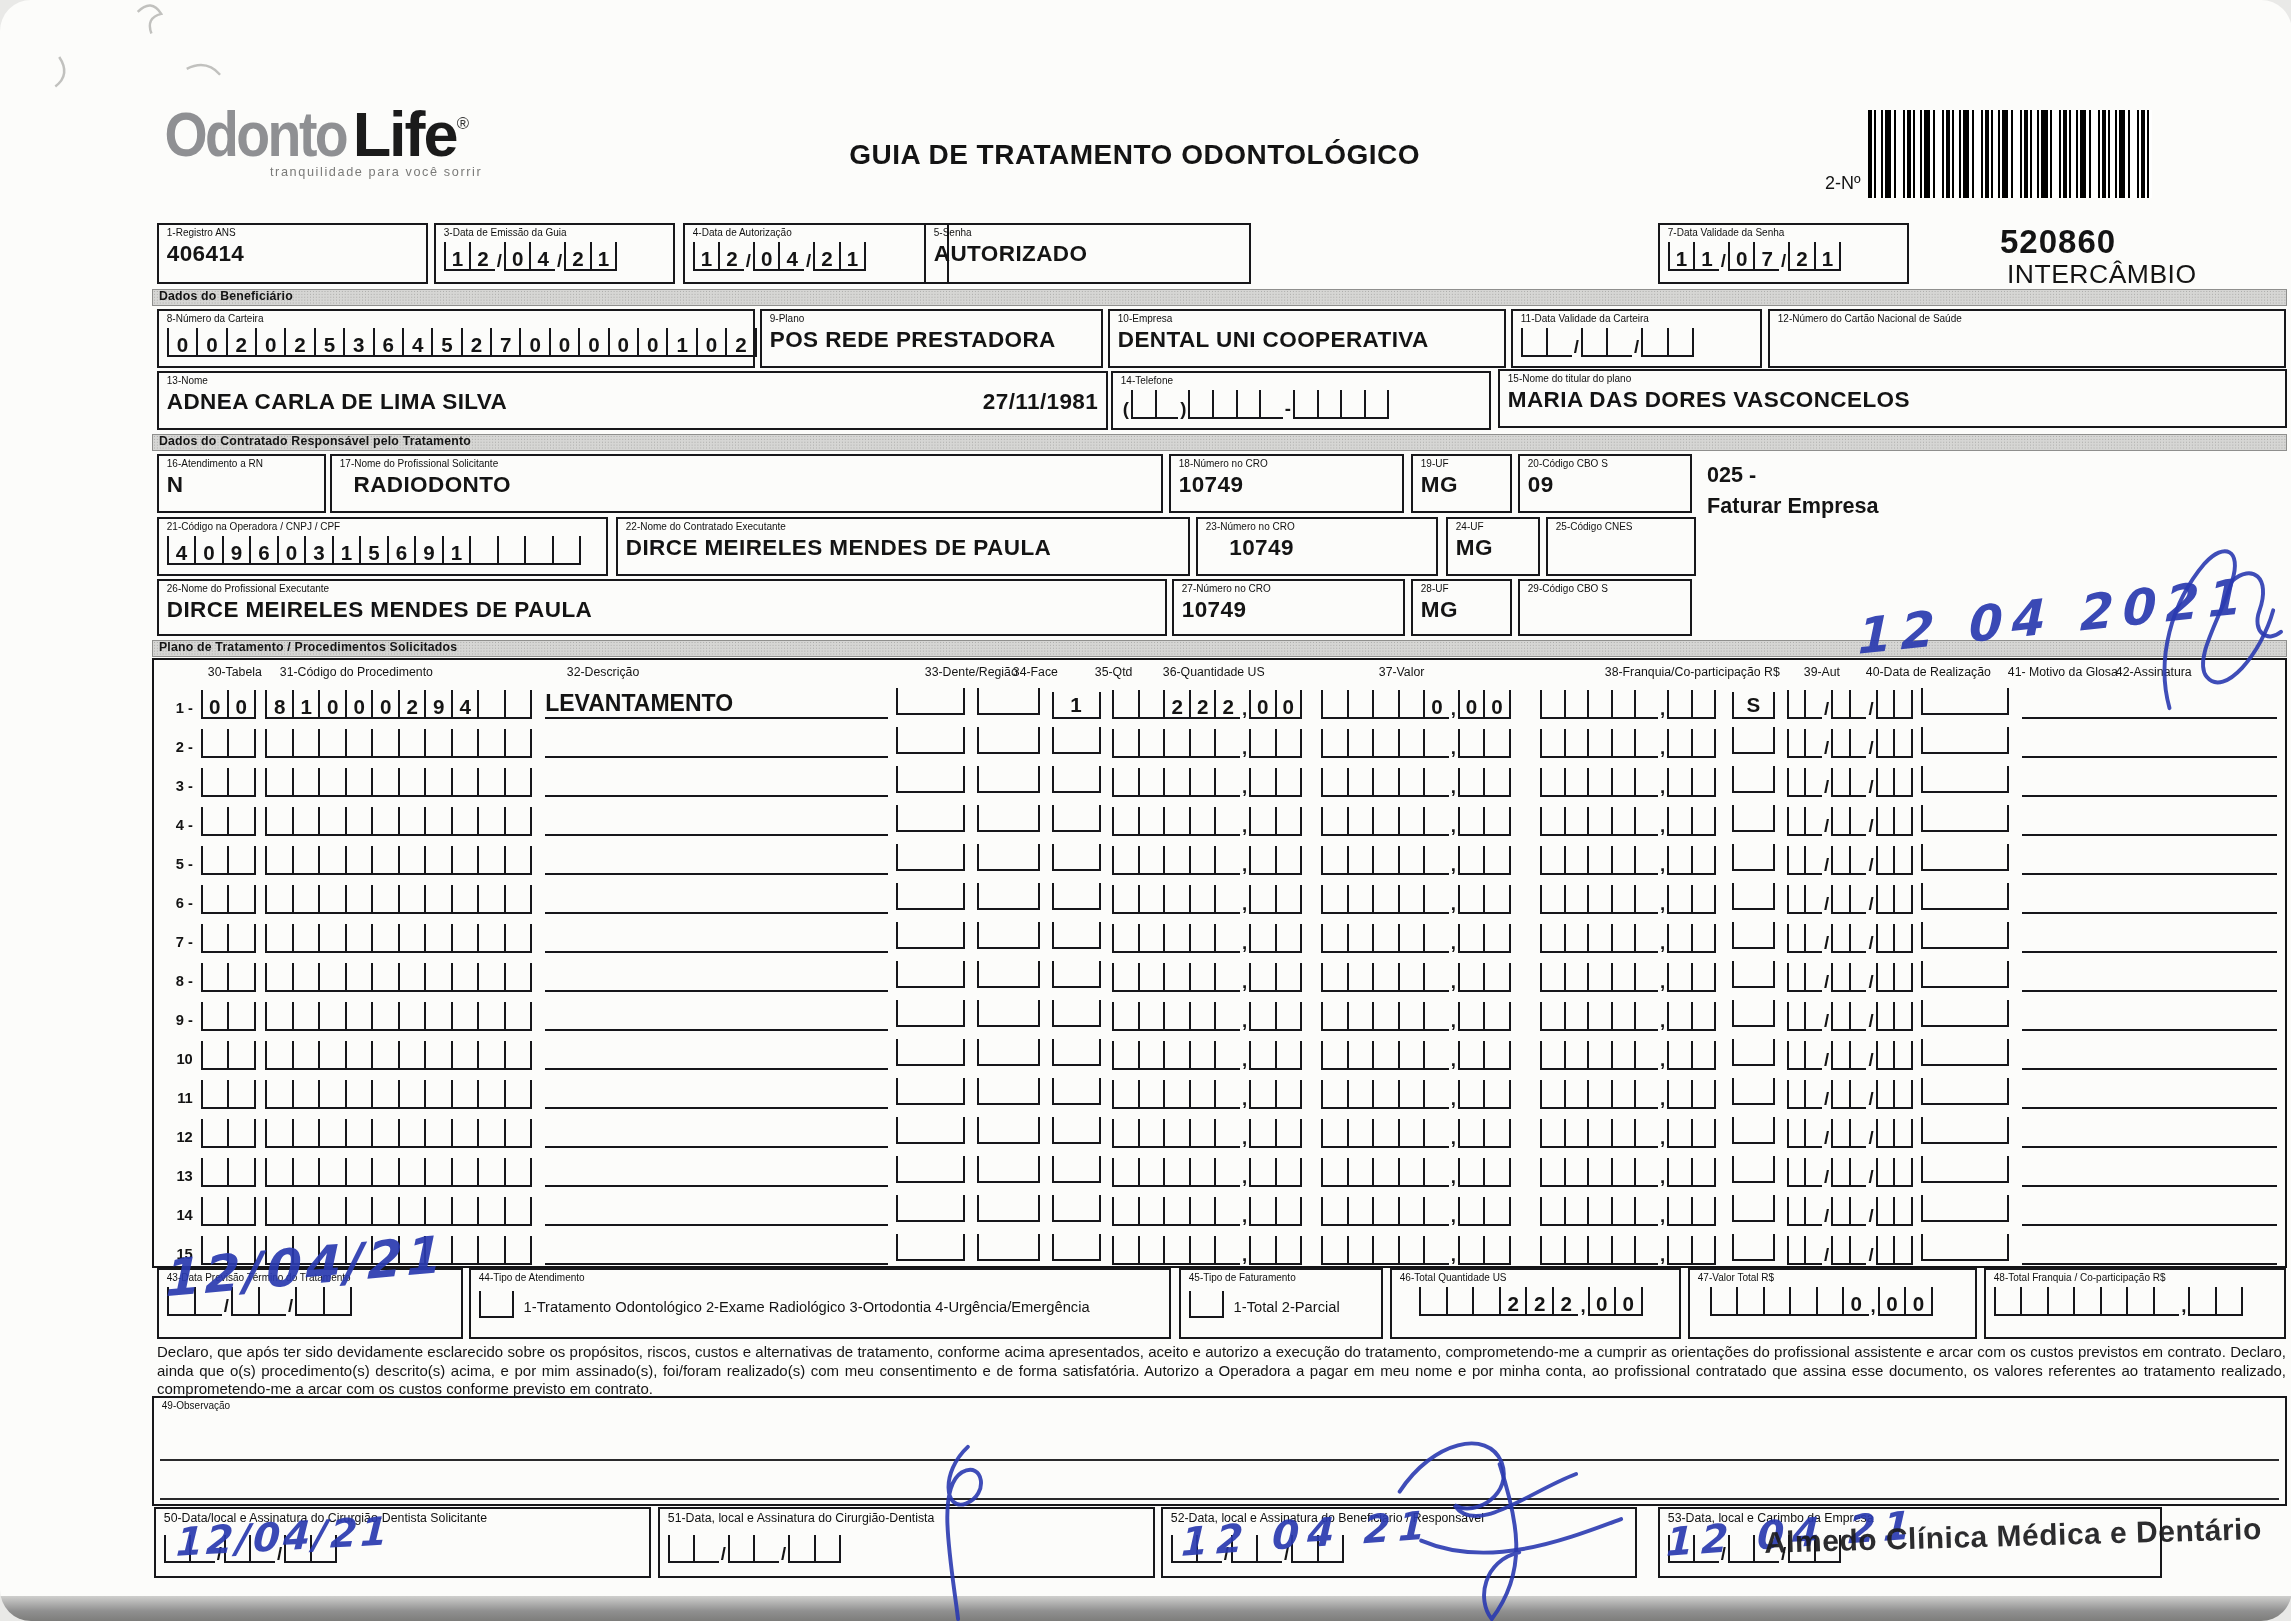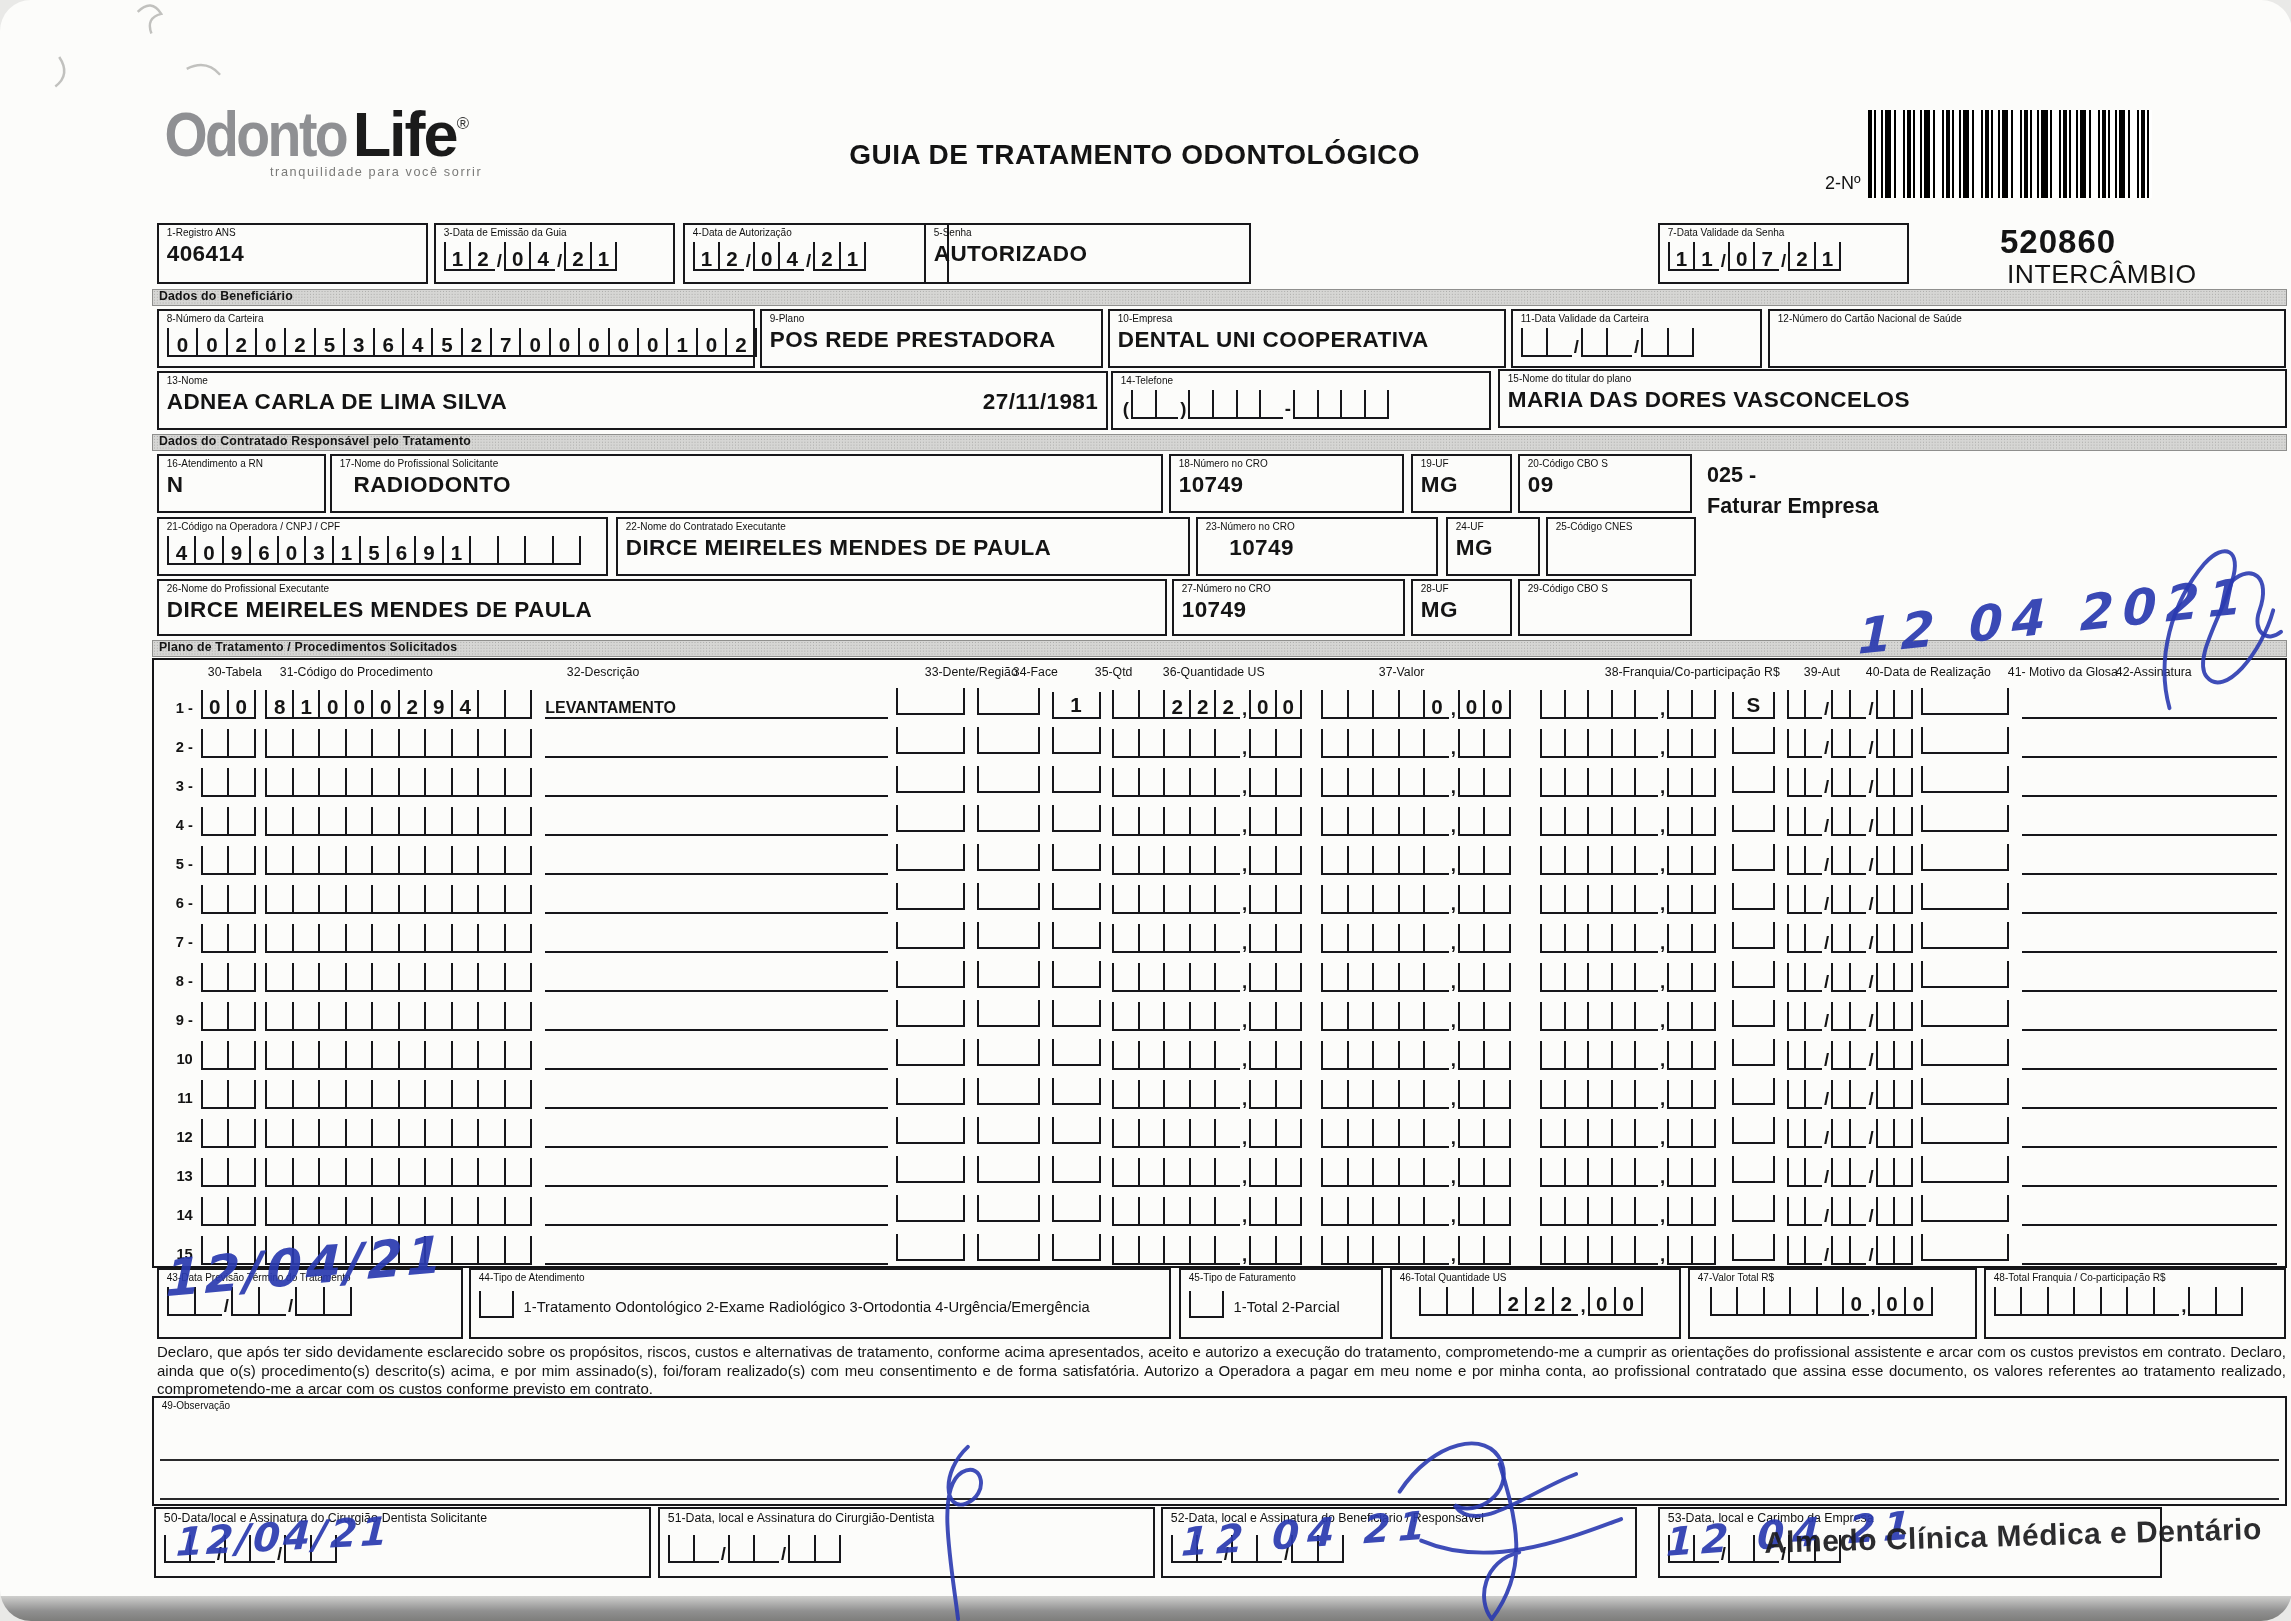--- a/index.html
+++ b/index.html
@@ -40,21 +40,21 @@
   .prow{display:flex;gap:7.8px;padding:0 7.8px;height:39px;align-items:flex-end;box-sizing:border-box;}
   .rn{width:31px;font-size:14.7px;font-weight:600;text-align:right;padding-bottom:2.9px;flex:none;}
   .col-tab{width:57px;flex:none;--cw:24.5px}.col-cod{width:272px;flex:none;--cw:24.5px}
   .col-desc{width:343px;flex:none;}.col-dente{width:73px;flex:none;}.col-face{width:67px;flex:none;}
   .col-qtd{width:53px;flex:none;}.col-qus{width:201px;flex:none;--cw:23.5px}
   .col-val{width:211px;flex:none;--cw:23.5px}.col-fra{width:184px;flex:none;--cw:21.6px}
   .col-aut{width:47px;flex:none;}.col-data{width:127px;flex:none;--cw:15.7px}
   .col-mot{width:93px;flex:none;}.col-ass{flex:1;}
   .prow .comb{margin-top:0;}
   .dline{display:flex;align-items:flex-end;border-bottom:2.4px solid #16161a;height:26.5px;width:100%;
-         font-size:16px;font-weight:600;white-space:nowrap;overflow:visible;}
+         font-size:23px;font-weight:600;white-space:nowrap;overflow:visible;}
   .col-dente .slot{width:69px}.col-face .slot{width:63px}.col-qtd .slot{width:49px}
   .col-aut .slot{width:43px}.col-mot .slot{width:88px}
   
   #decl{position:absolute;left:157px;top:1343px;width:2129px;font-size:15px;line-height:1.24;text-align:justify;}
   #obsbox .oline{position:absolute;left:5.9px;right:5.9px;border-top:2.2px solid #2a2a2c;}
   .opts{font-size:14.7px;margin-left:9.8px;align-self:flex-end;padding-bottom:2.9px;white-space:nowrap;}
   .boxrow{display:flex;align-items:flex-end;}
   .note{position:absolute;left:1707px;top:459px;font-size:21.6px;font-weight:600;line-height:1.45;}
   
   #ink{position:absolute;inset:0;pointer-events:none;z-index:6;}

